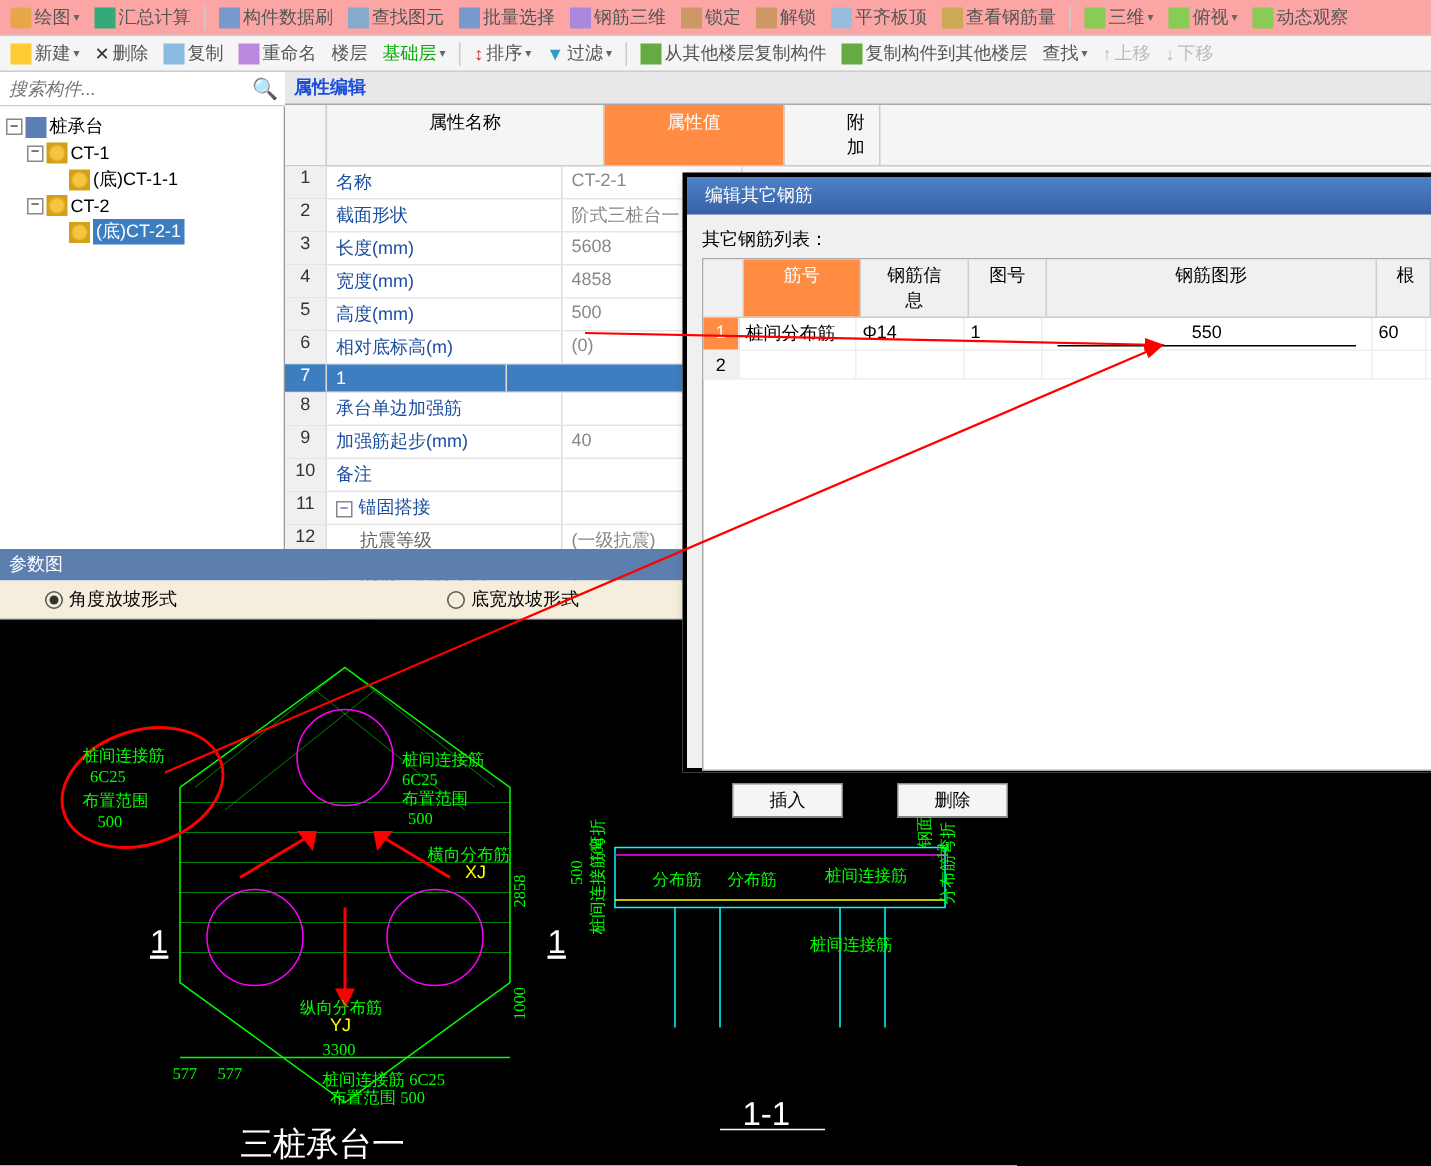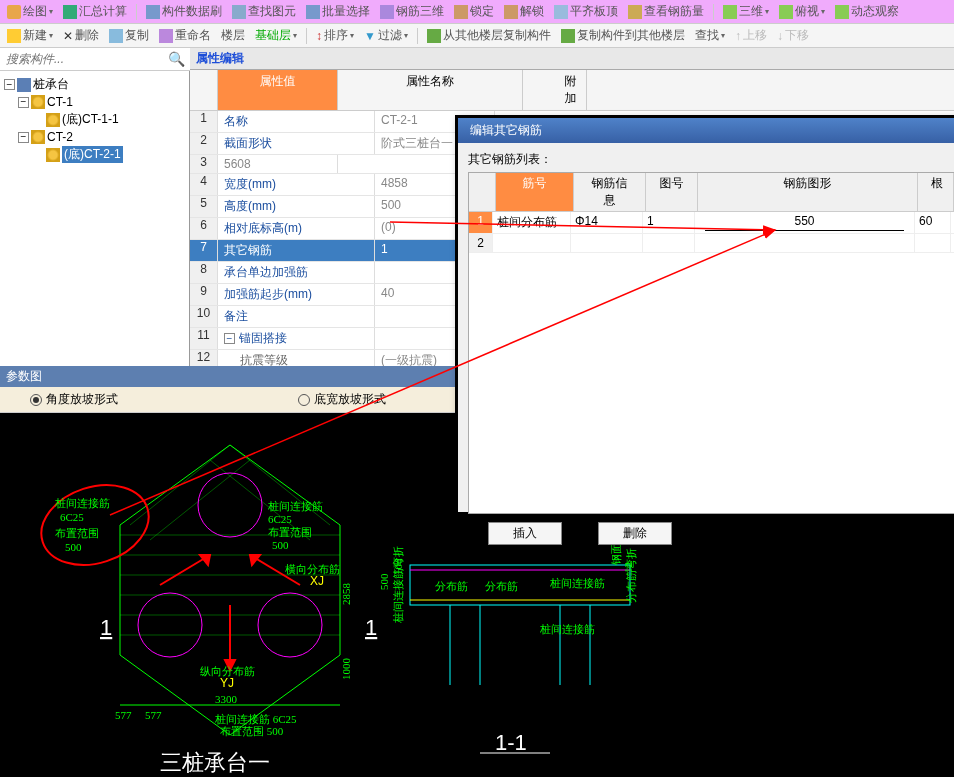--- a/index.html
+++ b/index.html
@@ -1,19 +1,19 @@
 <!DOCTYPE html>
 <html><head>
 <meta charset="utf-8">
 <style>
 * { box-sizing: border-box; margin: 0; padding: 0; font-family: "Microsoft YaHei", SimSun, sans-serif; font-size: 12px; }
 body { background: #f0f0f0; width: 954px; height: 777px; overflow: hidden; position: relative; }
 
 
-.toolbar { display: flex; background: #f0abfc; border-bottom: 1px solid #ccc; padding: 2px 4px; gap: 4px; align-items: center; flex-wrap: nowrap; white-space: nowrap; }
+.toolbar { display: flex; background: #fca5a5; border-bottom: 1px solid #ccc; padding: 2px 4px; gap: 4px; align-items: center; flex-wrap: nowrap; white-space: nowrap; }
 .toolbar-item { display: flex; align-items: center; gap: 2px; color: #555; cursor: pointer; padding: 1px 3px; }
 .toolbar-item .ico { width: 14px; height: 14px; display: inline-block; }
 .toolbar-sep { width: 1px; height: 16px; background: #ccc; margin: 0 2px; }
 .dropdown-arrow { font-size: 8px; color: #666; }
 
 
 .toolbar2 { display: flex; background: #f5f5f5; border-bottom: 1px solid #ccc; padding: 2px 4px; gap: 4px; align-items: center; }
 
 
 .search-row { display: flex; align-items: center; padding: 2px 4px; background: #fff; border-bottom: 1px solid #ccc; width: 190px; }
@@ -253,57 +253,57 @@
       </div>
     </div>
 
   </div>
 
   <div class="right-col">
     <div class="prop-title">属性编辑</div>
     <div class="prop-table">
       <div class="prop-head">
         <div style="width:28px;border-right:1px solid #ccc;"></div>
+        <div class="prop-head-cell ph-name">属性名称</div>
         <div class="prop-head-cell ph-val">属性值</div>
-        <div class="prop-head-cell ph-name">属性名称</div>
         <div class="prop-head-cell ph-add">附加</div>
       </div>
       <div id="prop-rows">
           <div class="prop-row">
             <div class="pr-num">1</div>
             <div class="pr-name">名称</div>
             <div class="pr-val">CT-2-1</div>
           </div>
           <div class="prop-row">
             <div class="pr-num">2</div>
             <div class="pr-name">截面形状</div>
             <div class="pr-val">阶式三桩台一</div>
           </div>
           <div class="prop-row">
             <div class="pr-num">3</div>
+            <div class="pr-name">长度(mm)</div>
             <div class="pr-val">5608</div>
           </div>
           <div class="prop-row">
             <div class="pr-num">4</div>
             <div class="pr-name">宽度(mm)</div>
             <div class="pr-val">4858</div>
           </div>
           <div class="prop-row">
             <div class="pr-num">5</div>
             <div class="pr-name">高度(mm)</div>
             <div class="pr-val">500</div>
           </div>
           <div class="prop-row">
             <div class="pr-num">6</div>
             <div class="pr-name">相对底标高(m)</div>
             <div class="pr-val">(0)</div>
           </div>
           <div class="prop-row sel">
             <div class="pr-num">7</div>
-            <div class="pr-name">其它钢筋</div>
             <div class="pr-val">1</div>
           </div>
           <div class="prop-row">
             <div class="pr-num">8</div>
             <div class="pr-name">承台单边加强筋</div>
             <div class="pr-val"></div>
           </div>
           <div class="prop-row">
             <div class="pr-num">9</div>
             <div class="pr-name">加强筋起步(mm)</div>

